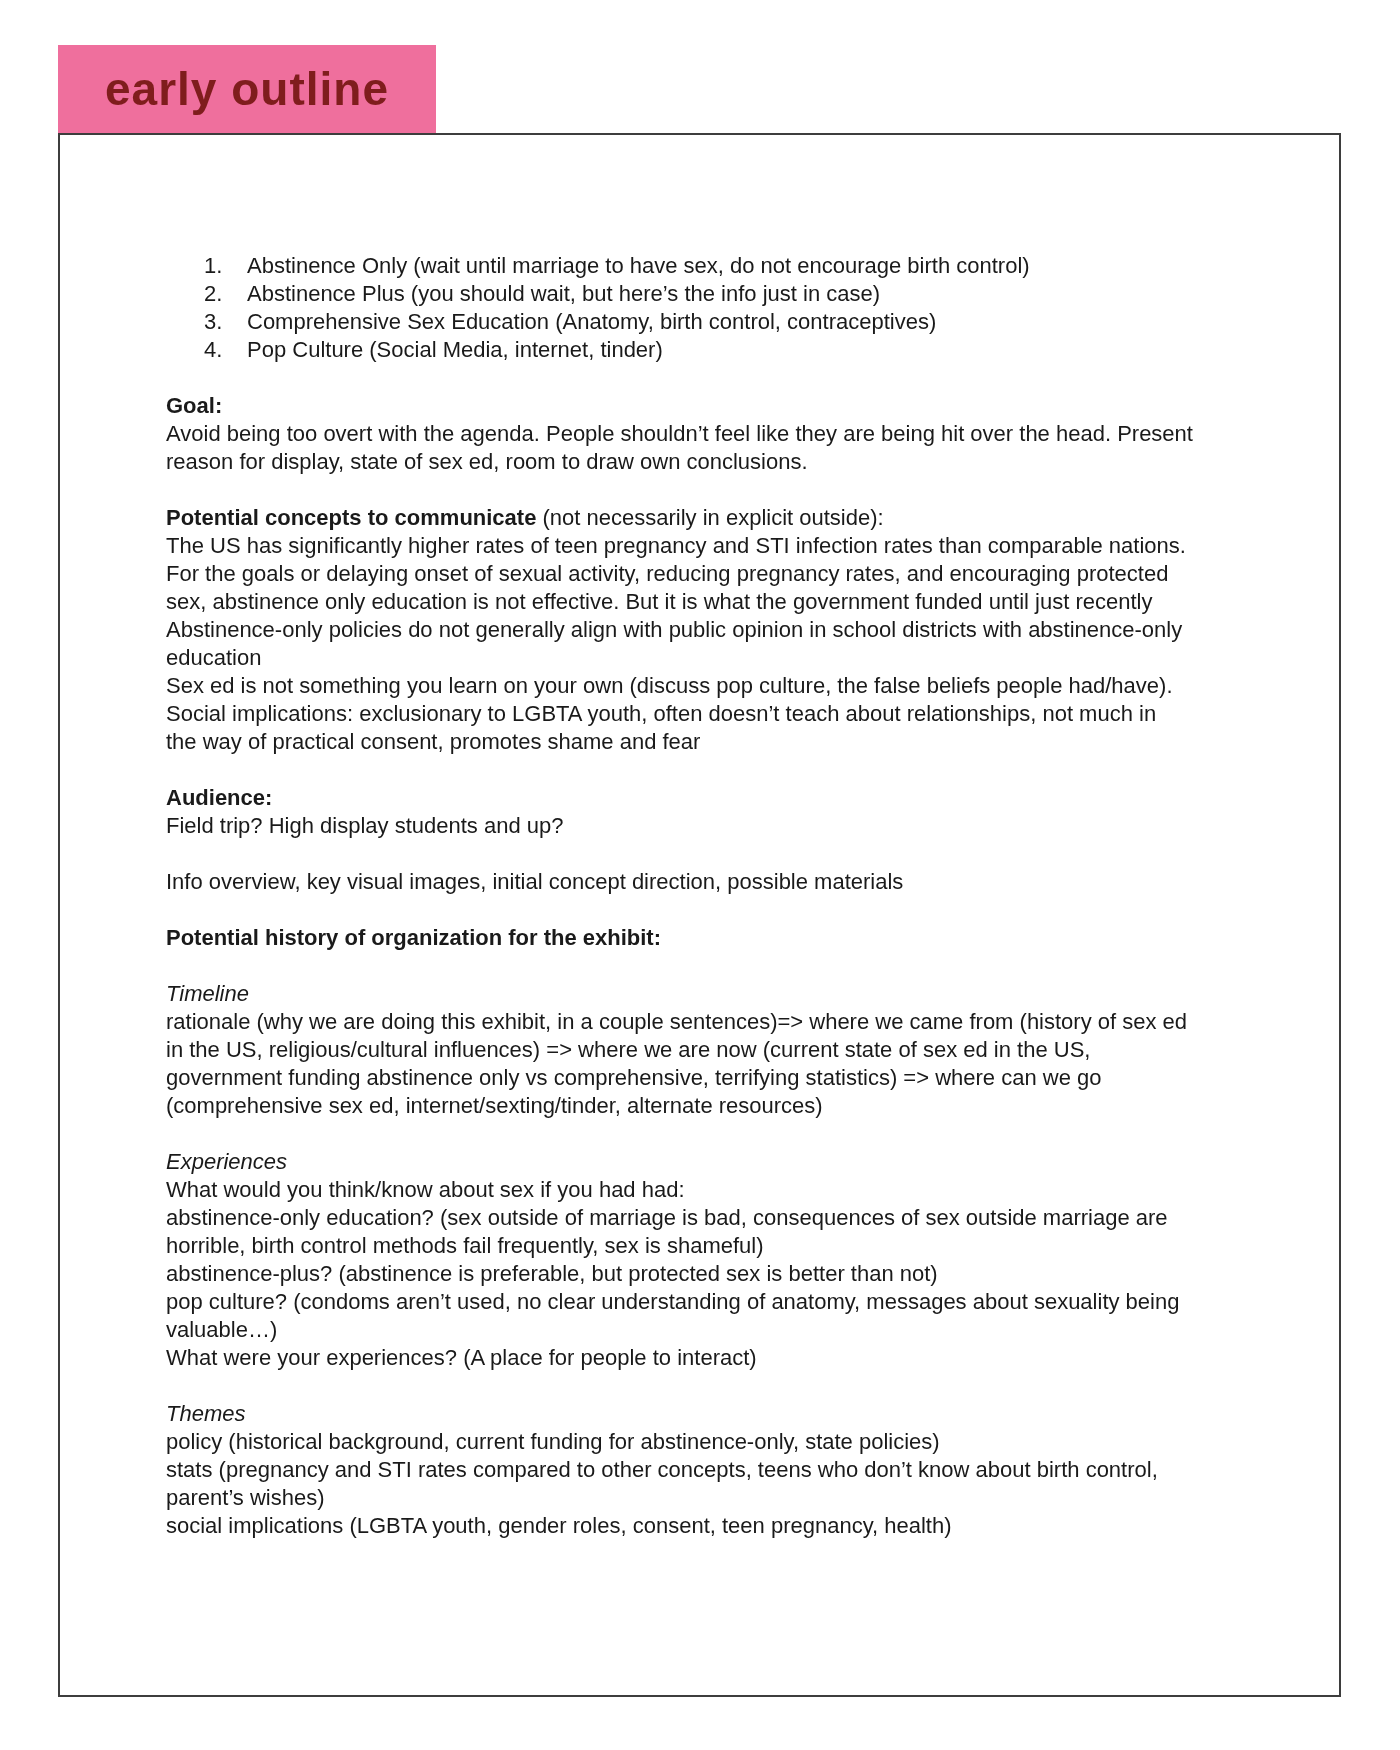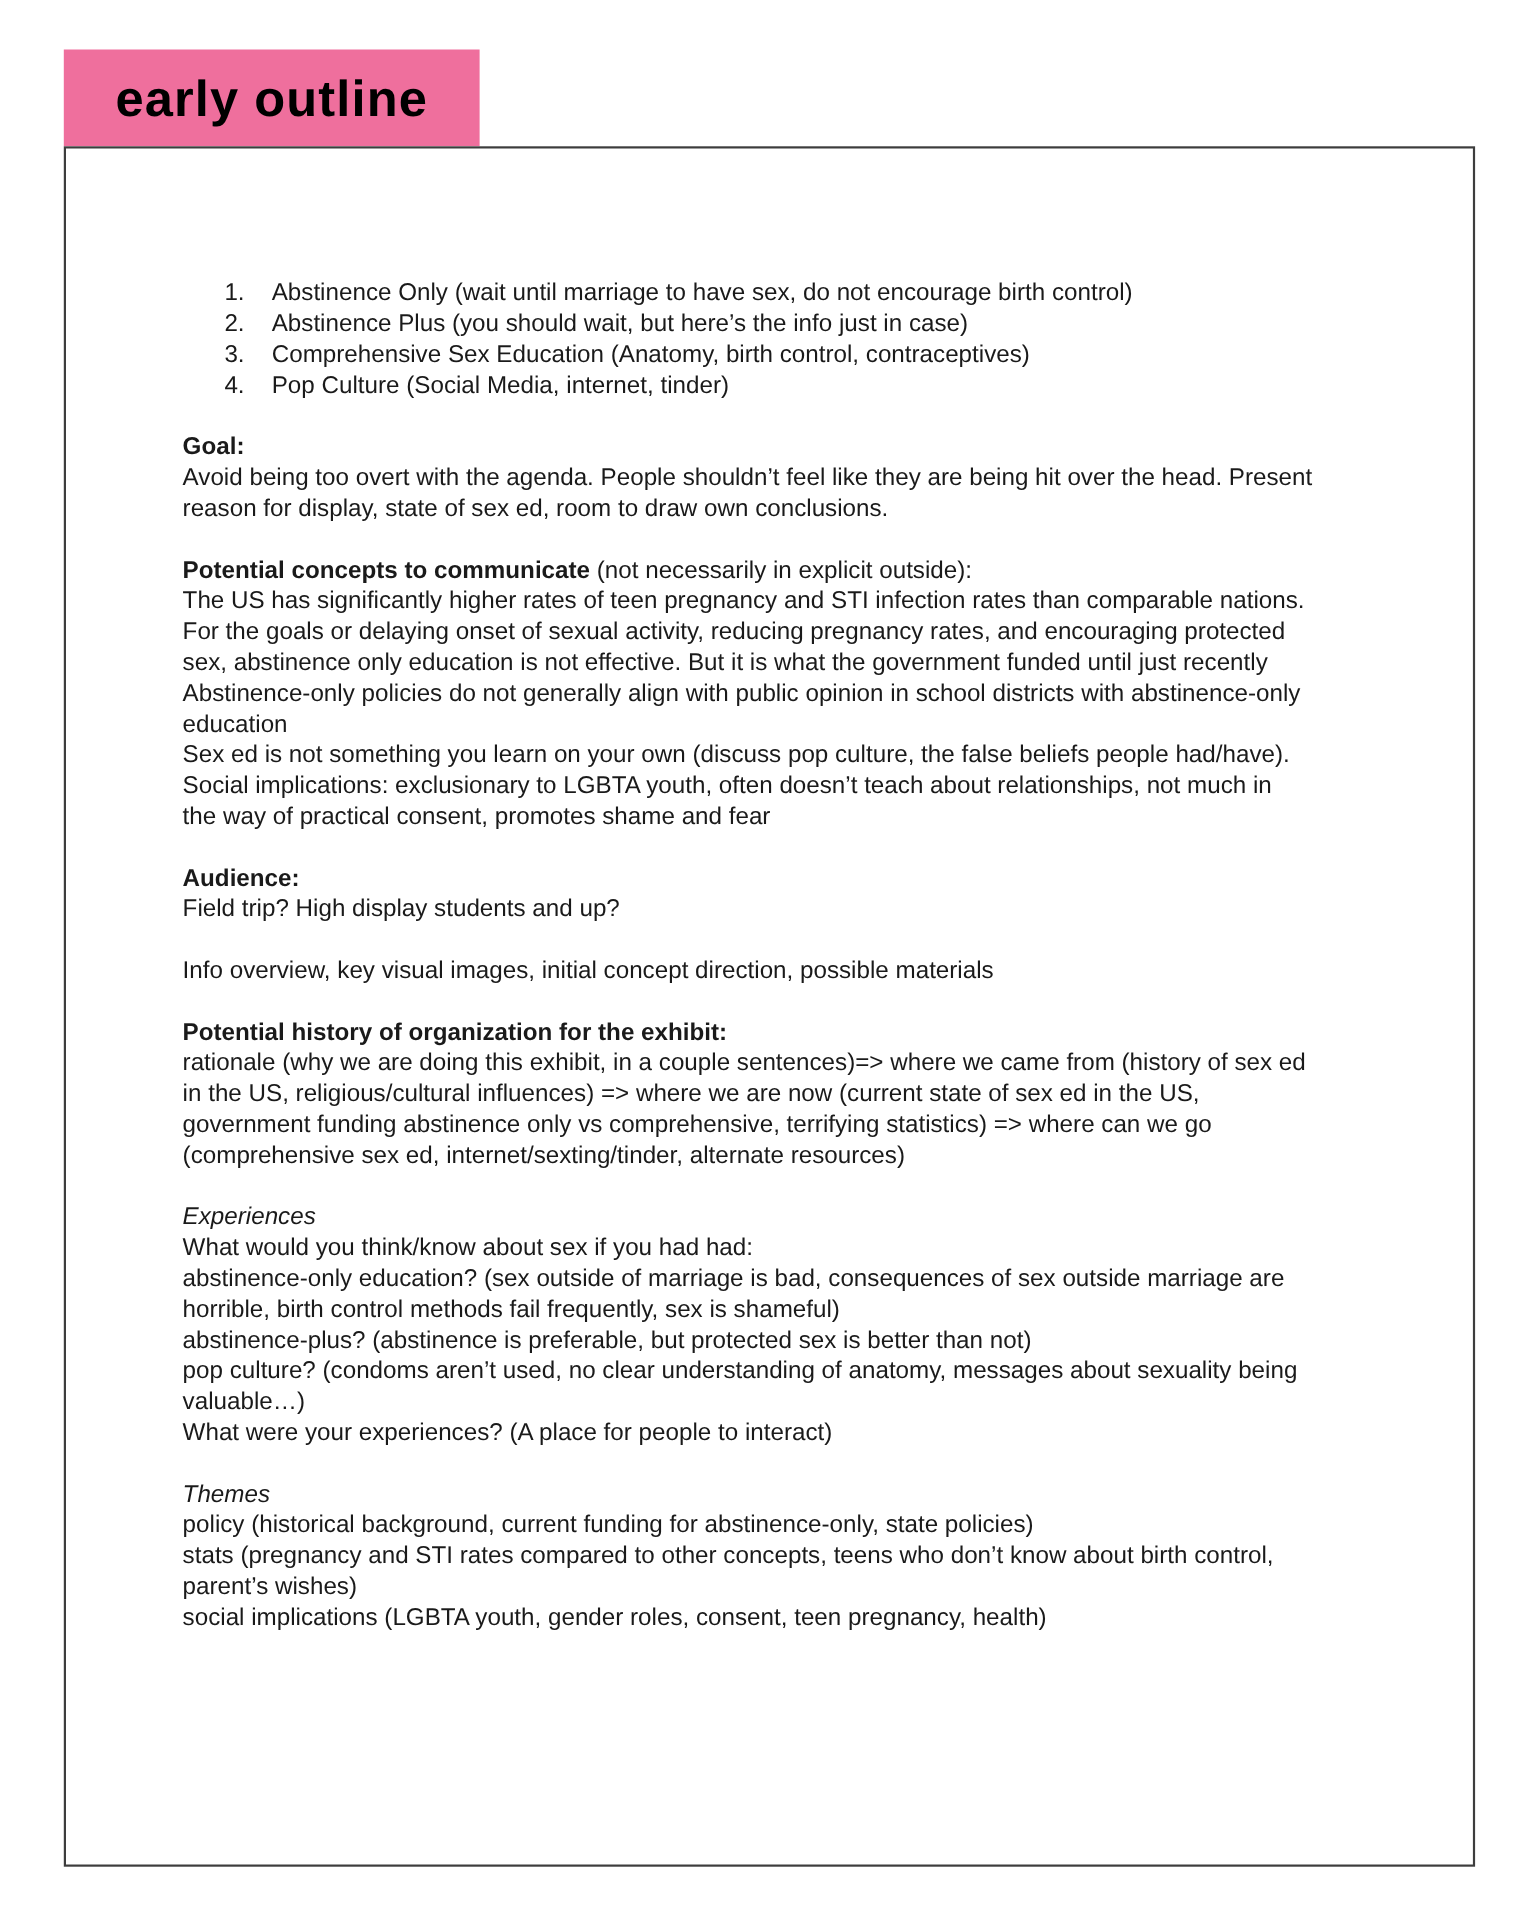--- a/index.html
+++ b/index.html
@@ -23,21 +23,21 @@
     width: 378px;
     height: 88px;
     background: #ef6f9d;
     display: flex;
     align-items: center;
     justify-content: center;
   }
   .banner-label {
     font-size: 46px;
     font-weight: 700;
-    color: #000000;
+    color: #7f1d1d;
     letter-spacing: 1px;
   }
   .sheet {
     position: absolute;
     left: 58px;
     top: 133px;
     width: 1283px;
     height: 1564px;
     border: 2px solid #3d3d3d;
     background: #ffffff;
@@ -114,20 +114,21 @@
 Social implications: exclusionary to LGBTA youth, often doesn’t teach about relationships, not much in
 the way of practical consent, promotes shame and fear</p>
 
       <h3 class="block">Audience:</h3>
       <p class="body-text attached">Field trip? High display students and up?</p>
 
       <p class="body-text block">Info overview, key visual images, initial concept direction, possible materials</p>
 
       <h3 class="block">Potential history of organization for the exhibit:</h3>
 
+      <h4 class="block">Timeline</h4>
       <p class="body-text attached">rationale (why we are doing this exhibit, in a couple sentences)=&gt; where we came from (history of sex ed
 in the US, religious/cultural influences) =&gt; where we are now (current state of sex ed in the US,
 government funding abstinence only vs comprehensive, terrifying statistics) =&gt; where can we go
 (comprehensive sex ed, internet/sexting/tinder, alternate resources)</p>
 
       <h4 class="block">Experiences</h4>
       <p class="body-text attached">What would you think/know about sex if you had had:
 abstinence-only education? (sex outside of marriage is bad, consequences of sex outside marriage are
 horrible, birth control methods fail frequently, sex is shameful)
 abstinence-plus? (abstinence is preferable, but protected sex is better than not)

